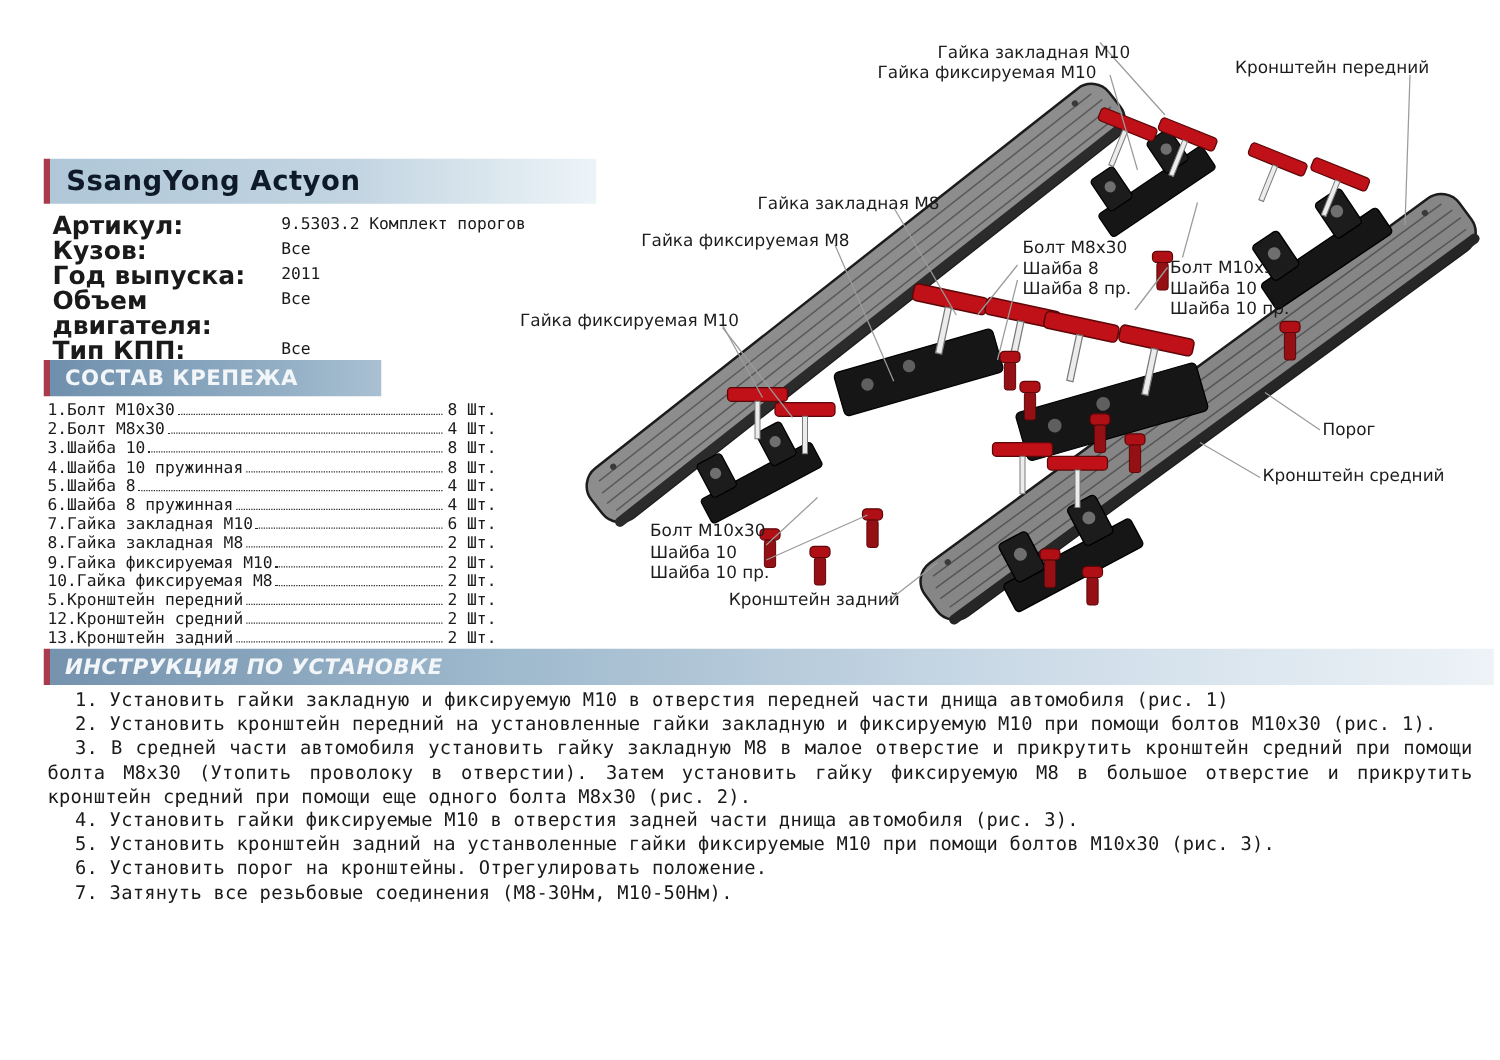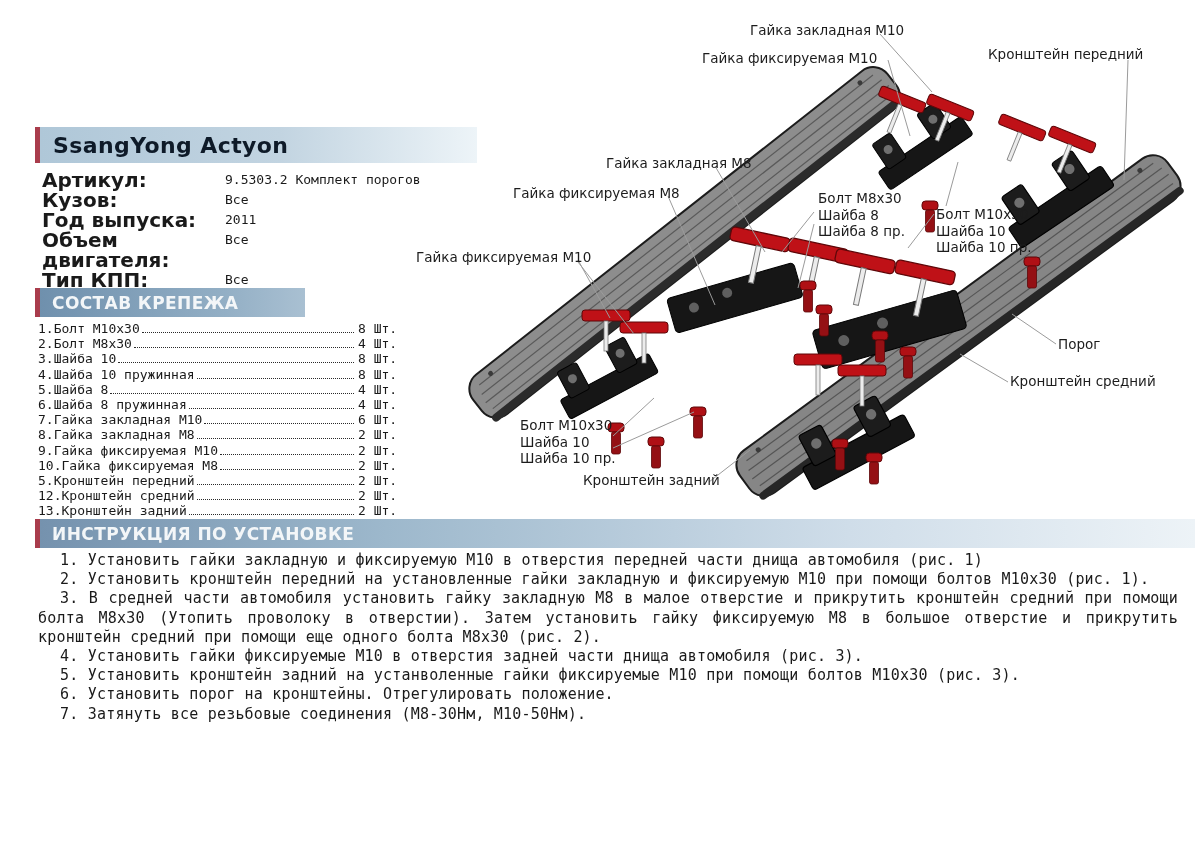--- a/index.html
+++ b/index.html
@@ -18,21 +18,21 @@
   .info-label{font-weight:bold;font-size:20px;}
   .info-value{font-size:13px;font-family:"DejaVu Sans Mono",monospace;}
 
   
   .section-bar{position:absolute;height:29px;border-left:5px solid #a93c4c;
     display:flex;align-items:center;box-sizing:border-box;padding-left:12px;
     color:#f3f6f8;font-weight:bold;font-size:17px;letter-spacing:.4px;}
   #parts-bar{left:35px;top:288px;width:270px;
     background:linear-gradient(90deg,#6f90ad 0%,#93afc5 70%,#a9c0d2 100%);}
   #instr-bar{left:35px;top:519px;width:1160px;
-    background:linear-gradient(90deg,#7592ae 0%,#9db8cc 30%,#cfdde9 70%,#edf3f7 100%);}
+    background:linear-gradient(90deg,#7592ae 0%,#9db8cc 30%,#cfdde9 70%,#edf3f7 100%);font-style:italic;}
 
   
   .parts{position:absolute;left:38px;top:321px;width:368px;
     font-family:"DejaVu Sans Mono",monospace;font-size:13px;}
   .part-row{display:flex;align-items:baseline;line-height:15.2px;}
   .part-name{white-space:nowrap;}
   .leader{flex:1;border-bottom:1.6px dotted #2a2a2a;margin:0 4px 3px 2px;min-width:8px;}
   .part-qty{width:48px;white-space:nowrap;}
 
   
@@ -260,21 +260,21 @@
       <path d="M536,206 L548,162"></path>
       <path d="M646,344 L602,314"></path>
       <path d="M598,382 L550,354"></path>
       <path d="M203,436 L244,398"></path>
       <path d="M203,448 L284,412"></path>
       <path d="M299,482 L340,450"></path>
     </g>
   </svg>
 
   <div id="diagram-labels">
-      <div class="dlabel" style="left: 750px; top: 22px;">Гайка закладная М10</div>
+      <div class="dlabel" style="left: 750px; top: 34px;">Гайка закладная М10</div>
       <div class="dlabel" style="left: 702px; top: 50px;">Гайка фиксируемая М10</div>
       <div class="dlabel" style="left: 988px; top: 46px;">Кронштейн передний</div>
       <div class="dlabel" style="left: 574px; top: 155px; margin-left: 32px;">Гайка закладная М8</div>
       <div class="dlabel" style="left: 513px; top: 185px;">Гайка фиксируемая М8</div>
       <div class="dlabel" style="left: 416px; top: 249px;">Гайка фиксируемая М10</div>
       <div class="dlabel" style="left: 818px; top: 190px;">Болт М8х30
 Шайба 8
 Шайба 8 пр.</div>
       <div class="dlabel" style="left: 936px; top: 206px;">Болт М10х30
 Шайба 10

